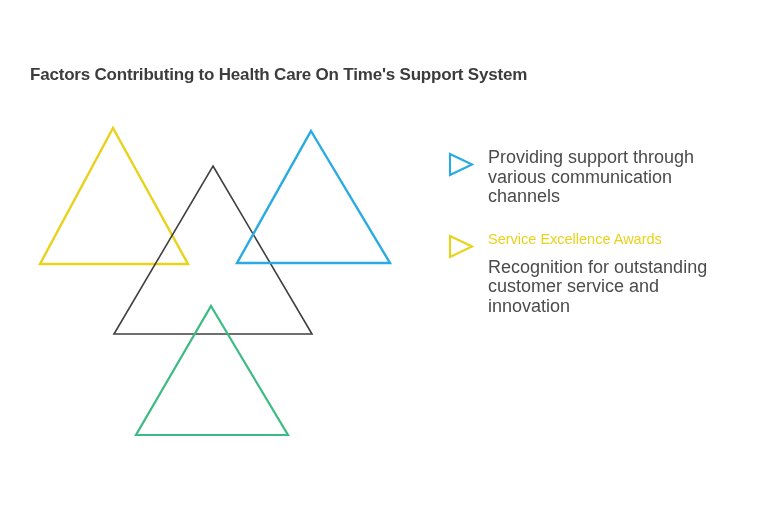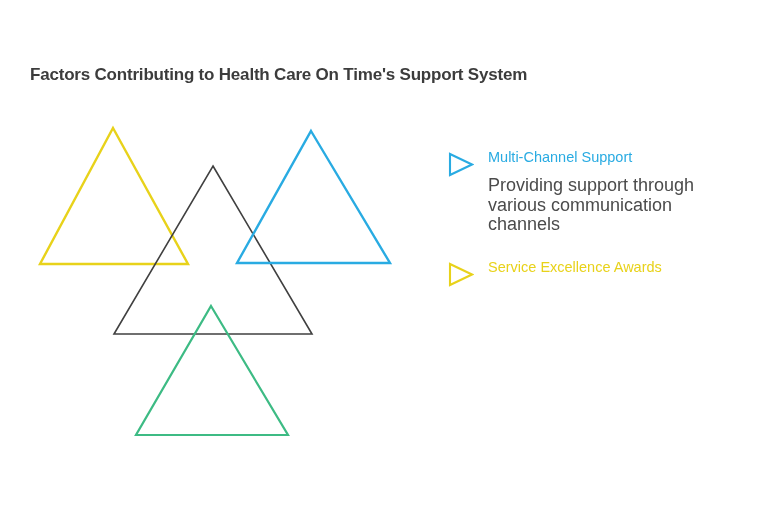--- a/index.html
+++ b/index.html
@@ -105,28 +105,28 @@
   </div>
 
   <div class="legend">
 
     <div class="legend-item">
       <span class="legend-icon">
         <svg width="26" height="25" viewBox="0 0 26 25" xmlns="http://www.w3.org/2000/svg">
           <polygon points="2,2 24,12.5 2,23" fill="none" stroke="#29ABE2" stroke-width="2.1" stroke-linejoin="miter"></polygon>
         </svg>
       </span>
-      <div class="legend-title" style="color:#29ABE2">Multi-Channel Support</div>
       <div class="legend-desc">Providing support through various communication channels</div>
     </div>
 
 
     <div class="legend-item">
       <span class="legend-icon">
         <svg width="26" height="25" viewBox="0 0 26 25" xmlns="http://www.w3.org/2000/svg">
           <polygon points="2,2 24,12.5 2,23" fill="none" stroke="#E8D21A" stroke-width="2.1" stroke-linejoin="miter"></polygon>
         </svg>
       </span>
       <div class="legend-title" style="color:#E8D21A">Service Excellence Awards</div>
+      <div class="legend-desc">Recognition for outstanding customer service and innovation</div>
     </div>
 
   </div>
 </div>
 
 </body></html>

